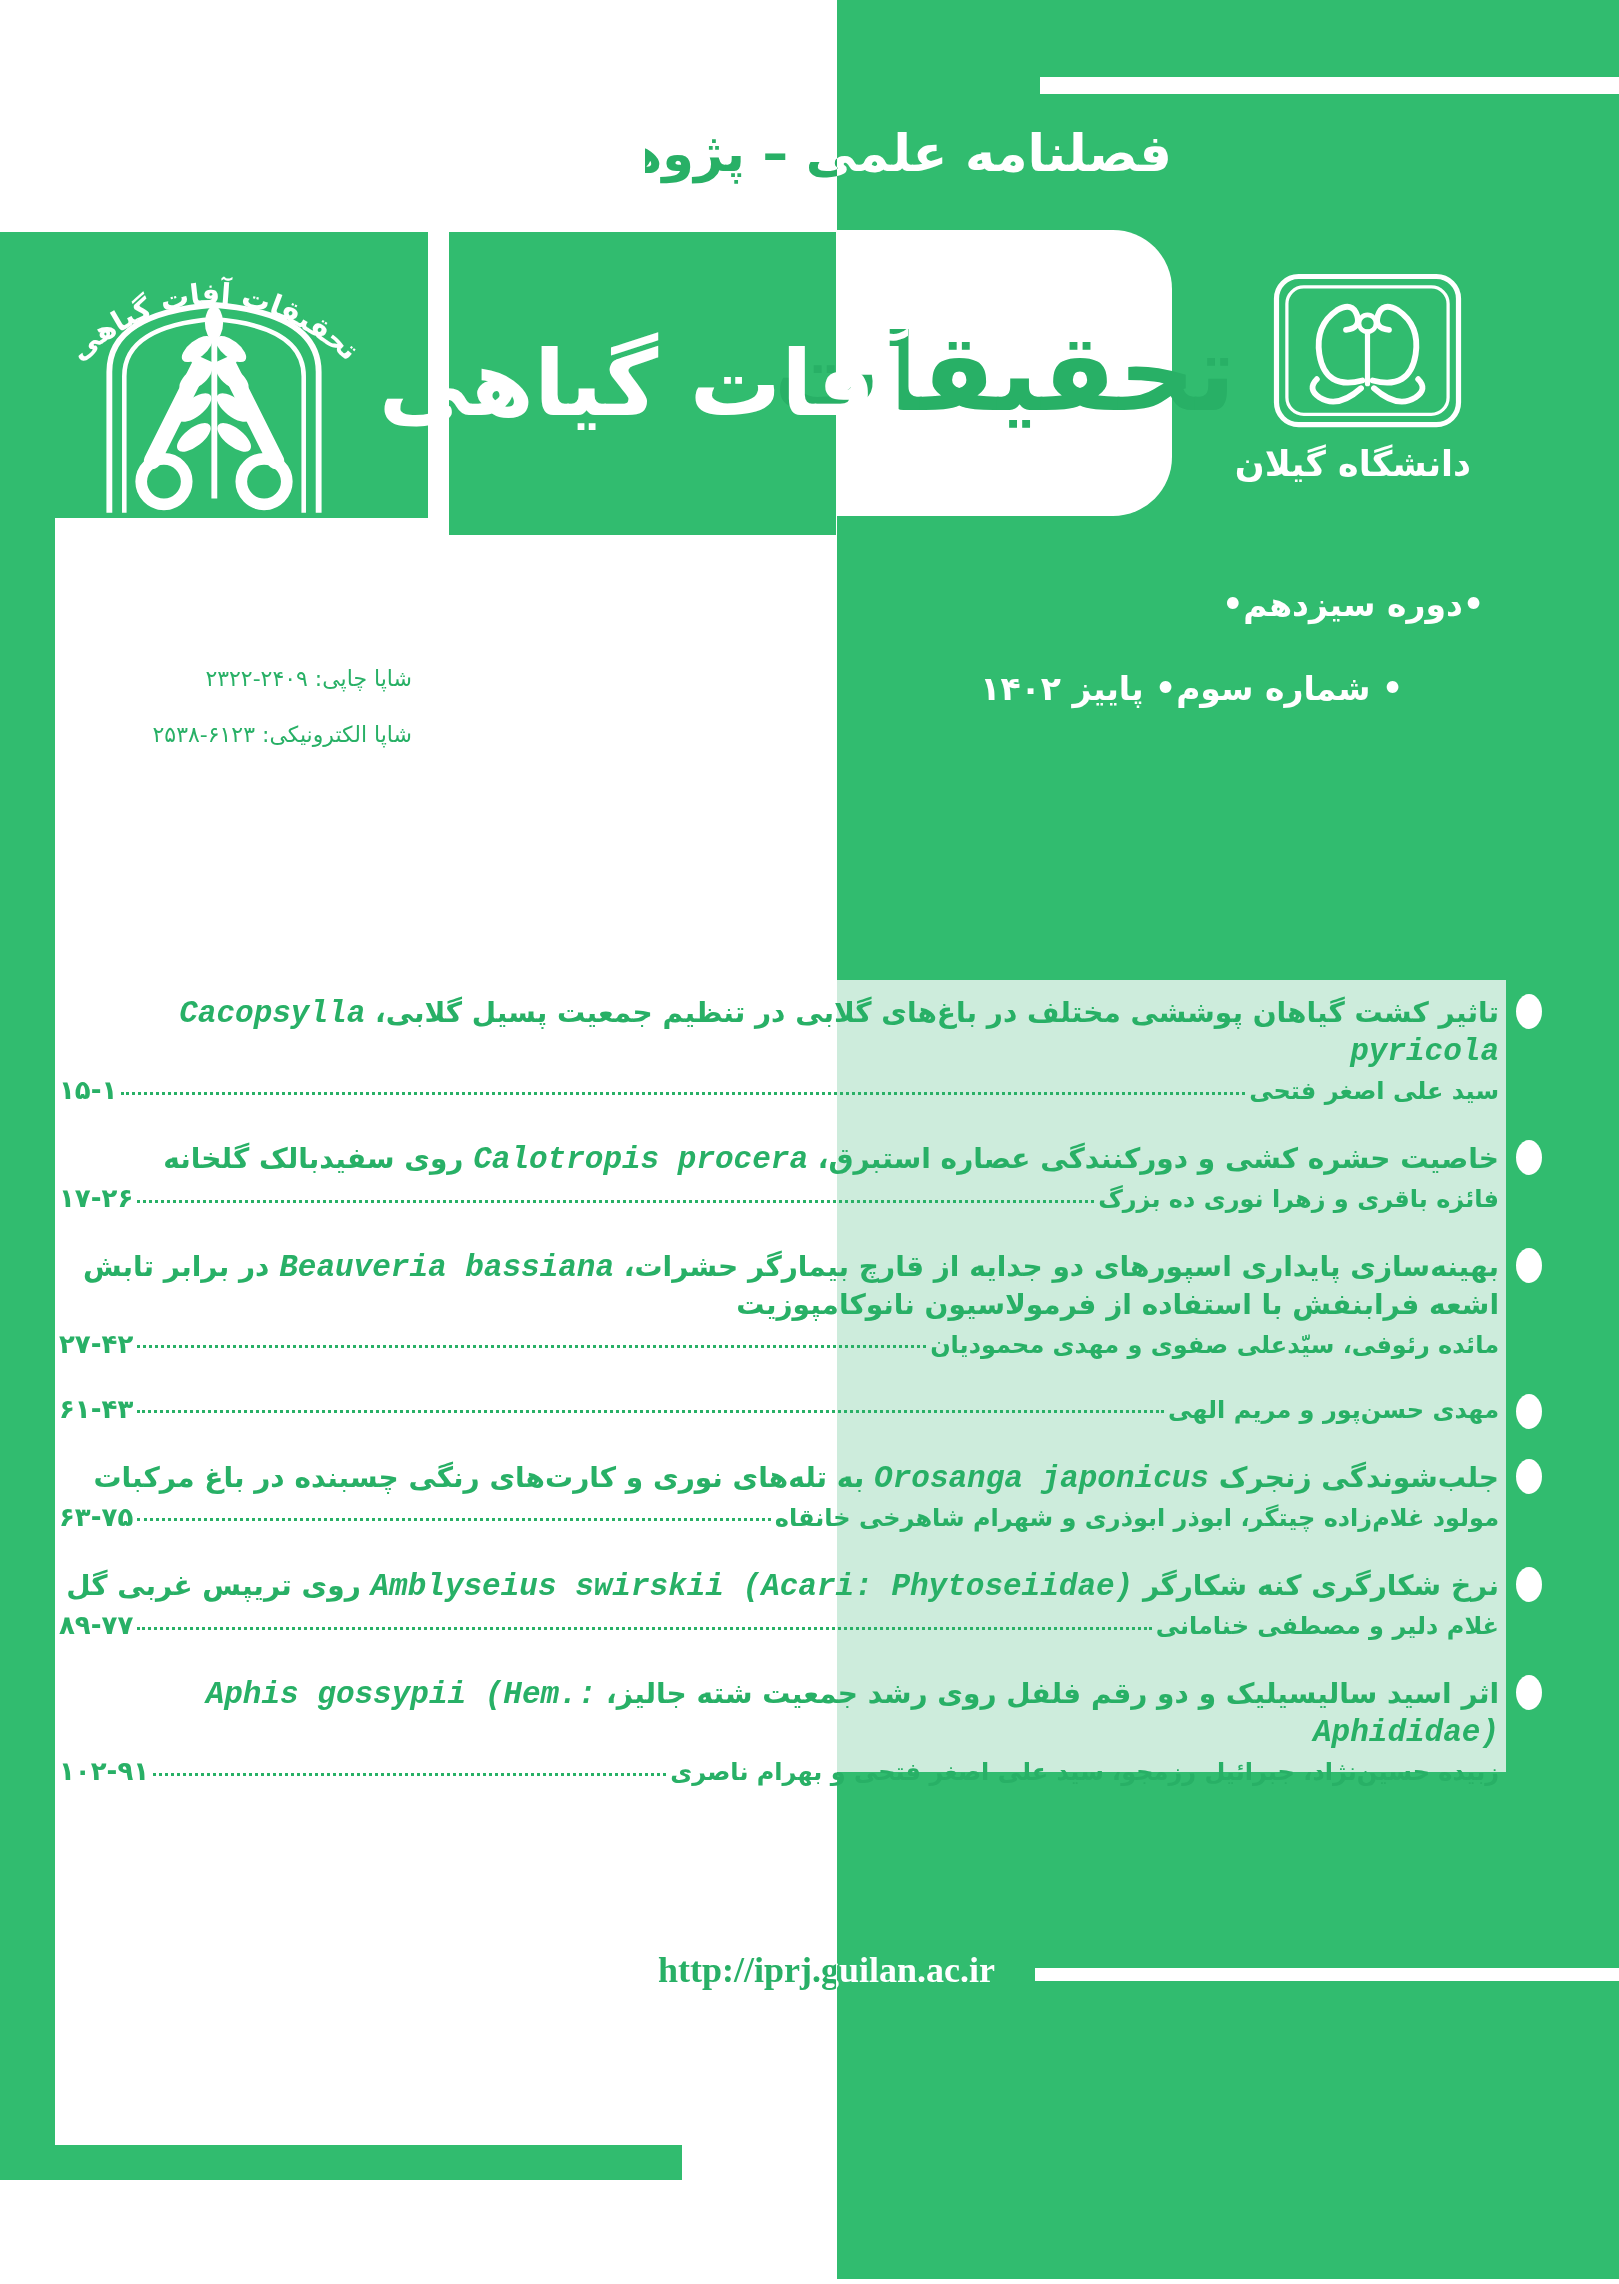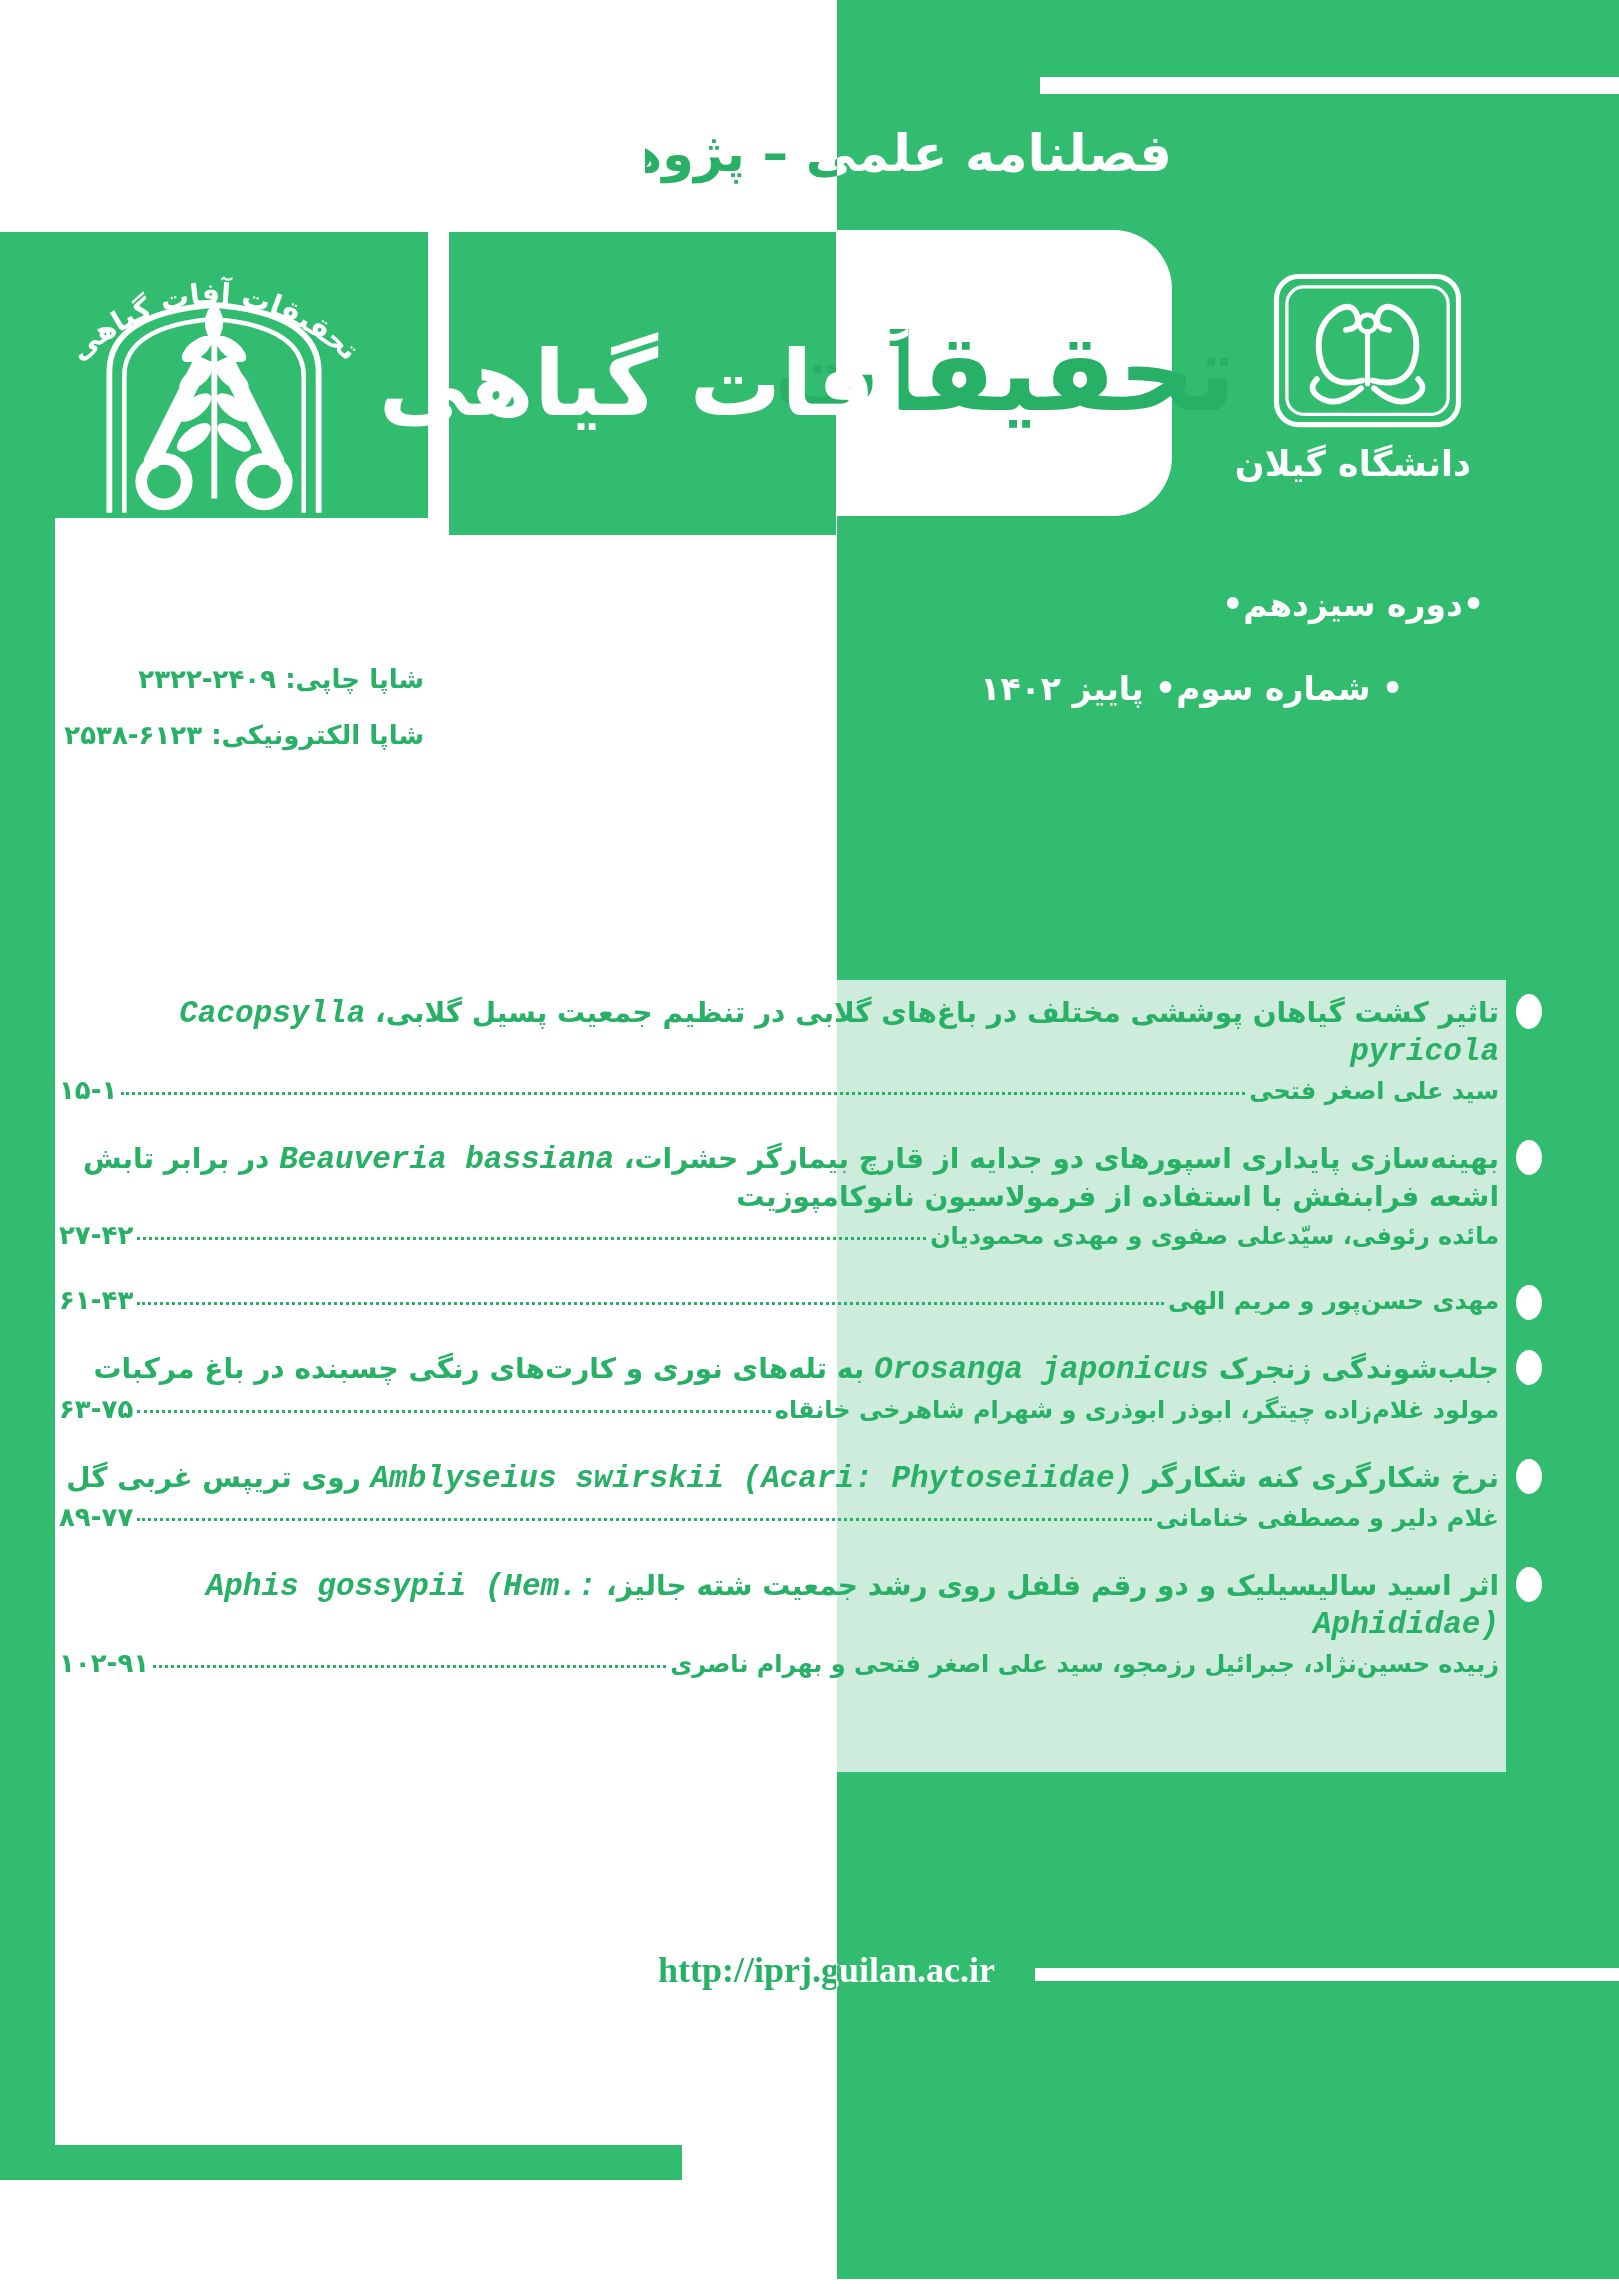--- a/index.html
+++ b/index.html
@@ -41,22 +41,22 @@
   
   .uni-logo{left:1263px; top:270px; width:208px; height:260px; text-align:center;}
   .uni-caption{margin-top:2.6px; color:#ffffff; font-size:35px; font-weight:bold; direction:rtl; white-space:nowrap;}
 
   
   .vol-line{color:#ffffff; font-weight:bold; font-size:33px; direction:rtl; white-space:nowrap;}
   .vol1{right:135px; top:585px;}
   .vol2{right:216px; top:669px;text-align:center;}
 
   
-  .issn{left:72px; top:651px; width:352px; direction:rtl; text-align:right;
-    color:#28b066; font-weight:bold; font-size:26px; line-height:56px; white-space:nowrap;}
+  .issn{left:60px; top:651px; width:352px; direction:rtl; text-align:right;
+    color:#28b066; font-weight:normal; font-size:22px; line-height:56px; white-space:nowrap;}
   .issn .num{display:inline-block; direction:ltr; unicode-bidi:isolate;}
 
   
   .toc{left:59px; top:977px; width:1440px; direction:rtl; color:#28b066;}
   .toc-inner{padding-top:17px;}
   .entry{position:relative; margin-bottom:35px;}
   .entry .t{font-size:28px; font-weight:bold; line-height:37px; text-align:right; margin-bottom:5.2px;}
   .entry .t .la{font-family:Liberation Mono, monospace; font-style:italic; font-size:31px;}
   .entry .b{display:flex; direction:rtl; align-items:flex-end;}
   .entry .a{font-size:24px; font-weight:bold; white-space:nowrap;}
@@ -170,20 +170,29 @@
         <div class="entry">
           <div class="t" dir="rtl"><span>تاثیر کشت گیاهان پوششی مختلف در باغ‌های گلابی در تنظیم جمعیت پسیل گلابی،</span> <bdi dir="ltr" class="la">Cacopsylla pyricola</bdi></div>
           <div class="b">
             <span class="a">سید علی اصغر فتحی</span>
             <span class="dots"></span>
             <span class="p">۱۵-۱</span>
           </div>
           <span class="bullet"></span>
         </div>
         <div class="entry">
+          <div class="t" dir="rtl"><span>خاصیت حشره کشی و دورکنندگی عصاره استبرق،</span> <bdi dir="ltr" class="la">Calotropis procera</bdi> <span>روی سفیدبالک گلخانه</span></div>
+          <div class="b">
+            <span class="a">فائزه باقری و زهرا نوری ده بزرگ</span>
+            <span class="dots"></span>
+            <span class="p">۱۷-۲۶</span>
+          </div>
+          <span class="bullet"></span>
+        </div>
+        <div class="entry">
           <div class="t" dir="rtl"><span>بهینه‌سازی پایداری اسپورهای دو جدایه از قارچ بیمارگر حشرات،</span> <bdi dir="ltr" class="la">Beauveria bassiana</bdi> <span>در برابر تابش اشعه فرابنفش با استفاده از فرمولاسیون نانوکامپوزیت</span></div>
           <div class="b">
             <span class="a">مائده رئوفی، سیّدعلی صفوی و مهدی محمودیان</span>
             <span class="dots"></span>
             <span class="p">۲۷-۴۲</span>
           </div>
           <span class="bullet"></span>
         </div>
         <div class="entry">
           <div class="b">

